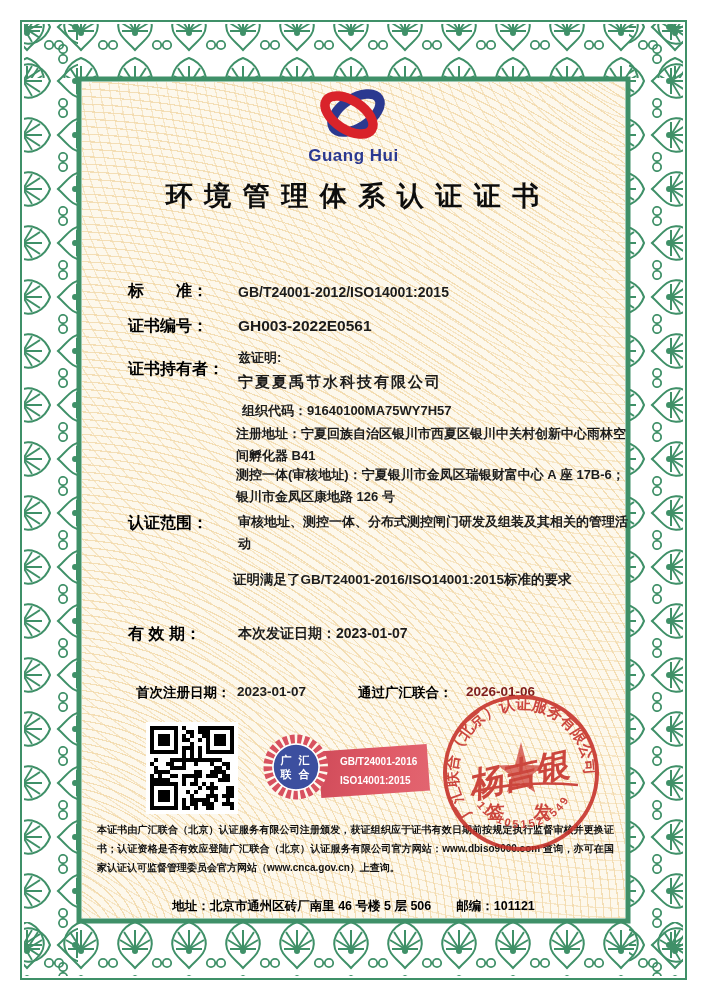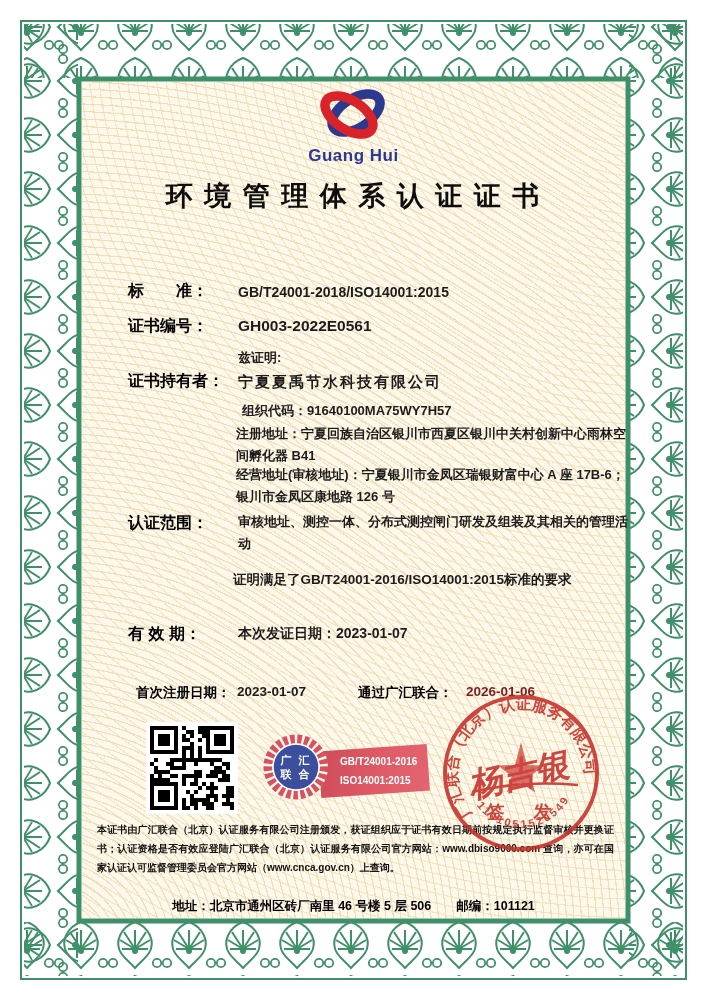--- a/index.html
+++ b/index.html
@@ -78,40 +78,40 @@
 
     <svg class="abs" style="left:303px;top:84px" width="100" height="60" aria-hidden="true">
       <ellipse cx="53" cy="29" rx="27" ry="14.5" transform="rotate(-33 53 29)" fill="none" stroke="#2b3990" stroke-width="9.5"></ellipse>
       <ellipse cx="46" cy="31" rx="27" ry="14.5" transform="rotate(33 46 31)" fill="none" stroke="#d9232a" stroke-width="9.5"></ellipse>
     </svg>
     <div class="abs title" style="top:178px">环 境 管 理 体 系 认 证 证 书</div>
 
     <div class="abs logo-text" style="top:146px">Guang Hui</div>
 
     <span class="abs lbl" style="left:128px;top:281px">标　　准：</span>
-    <span class="abs val" style="left:238px;top:284px;font-size:14px">GB/T24001-2018/ISO14001:2015</span>
+    <span class="abs val" style="left:238px;top:284px;font-size:14px">GB/T24001-2012/ISO14001:2015</span>
 
     <span class="abs lbl" style="left:128px;top:316px">证书编号：</span>
     <span class="abs val" style="left:238px;top:317px;font-size:15.5px">GH003-2022E0561</span>
 
     <span class="abs val" style="left:238px;top:349px;font-size:13px">兹证明:</span>
 
-    <span class="abs lbl" style="left:128px;top:371px">证书持有者：</span>
+    <span class="abs lbl" style="left:128px;top:359px">证书持有者：</span>
     <span class="abs val" style="left:238px;top:373px;font-size:15px;letter-spacing:2px">宁夏夏禹节水科技有限公司</span>
 
     <div class="abs para" style="left:242px;top:400px">
       <span>组织代码：</span><span>91640100MA75WY7H57</span>
     </div>
 
     <div class="abs para" style="left:236px;top:423px;width:392px">
       <span>注册地址：</span><span style="white-space:normal">宁夏回族自治区银川市西夏区银川中关村创新中心雨林空间孵化器 B41</span>
     </div>
 
     <div class="abs para" style="left:236px;top:464px;width:392px">
-      <span>经营地址(审核地址)：</span><span style="white-space:normal">宁夏银川市金凤区瑞银财富中心 A 座 17B-6；银川市金凤区康地路 126 号</span>
+      <span>测控一体(审核地址)：</span><span style="white-space:normal">宁夏银川市金凤区瑞银财富中心 A 座 17B-6；银川市金凤区康地路 126 号</span>
     </div>
 
     <span class="abs lbl" style="left:128px;top:513px">认证范围：</span>
     <div class="abs para" style="left:238px;top:511px;width:400px">审核地址、测控一体、分布式测控闸门研发及组装及其相关的管理活动</div>
 
     <div class="abs audit" style="left:233px;top:568px">
       <div>证明满足了GB/T24001-2016/ISO14001:2015标准的要求</div>
     </div>
 
     <span class="abs lbl" style="left:128px;top:624px">有 效 期：</span>

